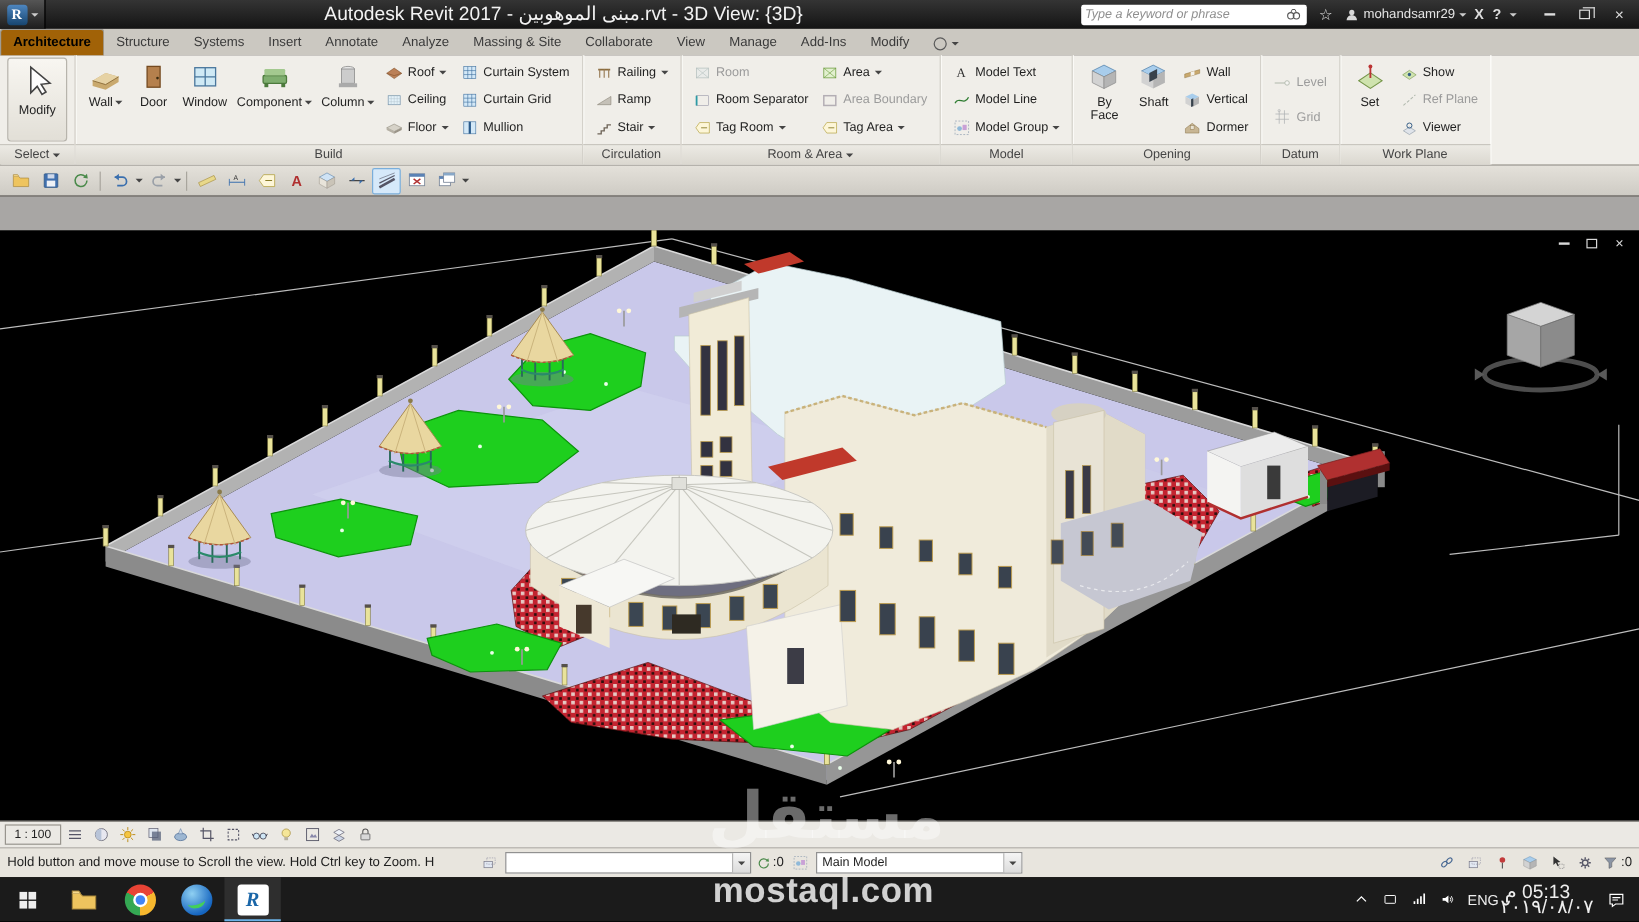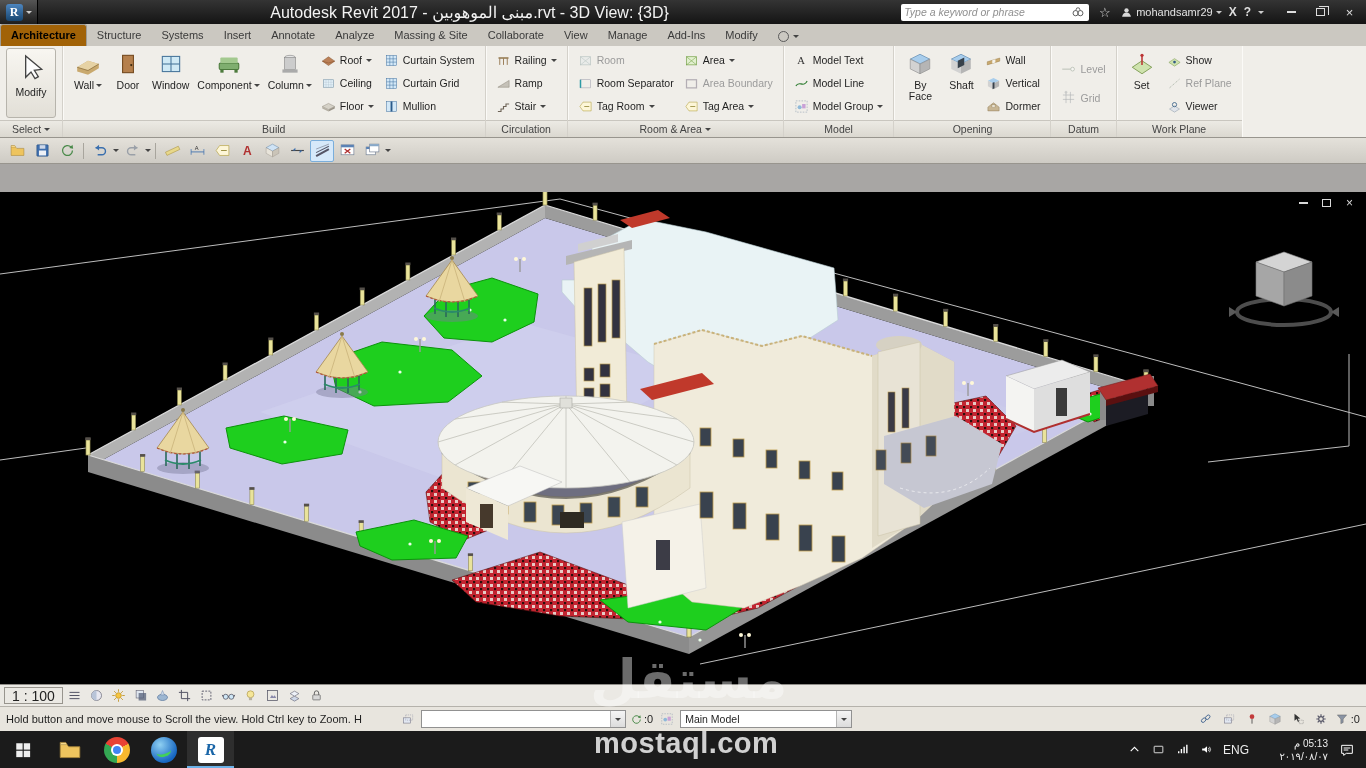--- a/index.html
+++ b/index.html
@@ -54,21 +54,21 @@
 .qsep{width:1px;height:16px;background:#a8a59d;margin:0 3px}
 
 .mdi{position:relative;height:542px;background:#a8a6a4}
 .viewport{position:absolute;top:28px;left:0;width:1366px;height:492px;background:#000}
 #scene{display:block;width:1366px;height:492px}
 .vwb{position:absolute;top:5px;right:10px;display:flex;gap:10px;align-items:center}
 .vwbtn{width:13px;height:12px;display:grid;place-items:center;color:#d8d8d8;font-size:12px;line-height:1}
 .vb-min{width:9px;height:2px;background:#d8d8d8}
 .vb-box{width:9px;height:8px;border:1px solid #d8d8d8}
 .vcb{position:absolute;left:0;bottom:0;width:1366px;height:22px;background:#ebe9e4;border-top:1px solid #8f8d88;display:flex;align-items:center;gap:2px;padding:0 4px}
-.scalebox{height:17px;border:1px solid #98958e;padding:0 7px;display:flex;align-items:center;font-size:14px;color:#222}
+.scalebox{height:17px;border:1px solid #98958e;padding:0 7px;display:flex;align-items:center;font-size:10px;color:#222}
 .vi{width:20px;height:18px;display:grid;place-items:center}
 .vi svg{width:15px;height:15px}
 
 .statusbar{height:25px;background:#e8e5de;border-top:1px solid #b5b2ab;display:flex;align-items:center;padding:0 6px;gap:4px;color:#1f1f1f}
 .sb-msg{width:388px;overflow:hidden;white-space:nowrap}
 .sico{width:19px;height:18px;display:grid;place-items:center}
 .sico svg{width:14px;height:14px}
 .combo{height:18px;background:#fff;border:1px solid #919191;display:flex;align-items:center}
 .combo .cval{flex:1;padding:0 4px;font-size:10.5px;white-space:nowrap;overflow:hidden}
 .combo .cbtn{width:15px;height:100%;background:linear-gradient(#f5f5f5,#dcdcdc);border-left:1px solid #b5b5b5;display:grid;place-items:center}
@@ -87,21 +87,21 @@
 .chrome{width:26px;height:26px;border-radius:50%;background:conic-gradient(from -60deg,#e84335 0 120deg,#f7b82e 0 240deg,#34a853 0 360deg);position:relative}
 .chrome::before{content:"";position:absolute;inset:7px;background:#fff;border-radius:50%}
 .chrome::after{content:"";position:absolute;inset:9px;background:#4285f4;border-radius:50%}
 .bluapp{width:26px;height:26px;border-radius:50%;background:radial-gradient(circle at 35% 30%,#8fd0f2,#1565c0 72%);position:relative}
 .bluapp::after{content:"";position:absolute;left:5px;top:9px;width:15px;height:8px;border-radius:50%;border-bottom:3px solid #43d05a;transform:rotate(-14deg)}
 .rvtile{width:26px;height:26px;background:#fff;border-radius:3px;display:grid;place-items:center;color:#1a66a8;font-weight:bold;font-style:italic;font-size:17px;font-family:"Liberation Serif",serif}
 .tray{margin-left:auto;display:flex;align-items:center;height:100%}
 .tri{width:24px;height:100%;display:grid;place-items:center}
 .tri svg{width:13px;height:13px}
 .lang{width:36px;text-align:center;font-size:12px}
-.clock{width:74px;text-align:right;font-size:10px;line-height:13px;direction:rtl}
+.clock{width:74px;text-align:left;font-size:16px;line-height:13px;direction:rtl}
 .notif{width:38px;height:100%;display:grid;place-items:center}
 .notif svg{width:16px;height:16px}
 
 .wm{position:absolute;inset:0;pointer-events:none;z-index:60}
 .wm-ar{position:absolute;left:590px;top:648px;font-size:54px;font-weight:bold;color:rgba(255,255,255,.42);font-family:"DejaVu Sans",sans-serif}
 .wm-en{position:absolute;left:594px;top:727px;font-size:29px;font-weight:bold;color:rgba(255,255,255,.8);letter-spacing:.5px}
 .hiddefs{position:absolute;width:0;height:0;overflow:hidden}
 </style>
 </head>
 <body>

